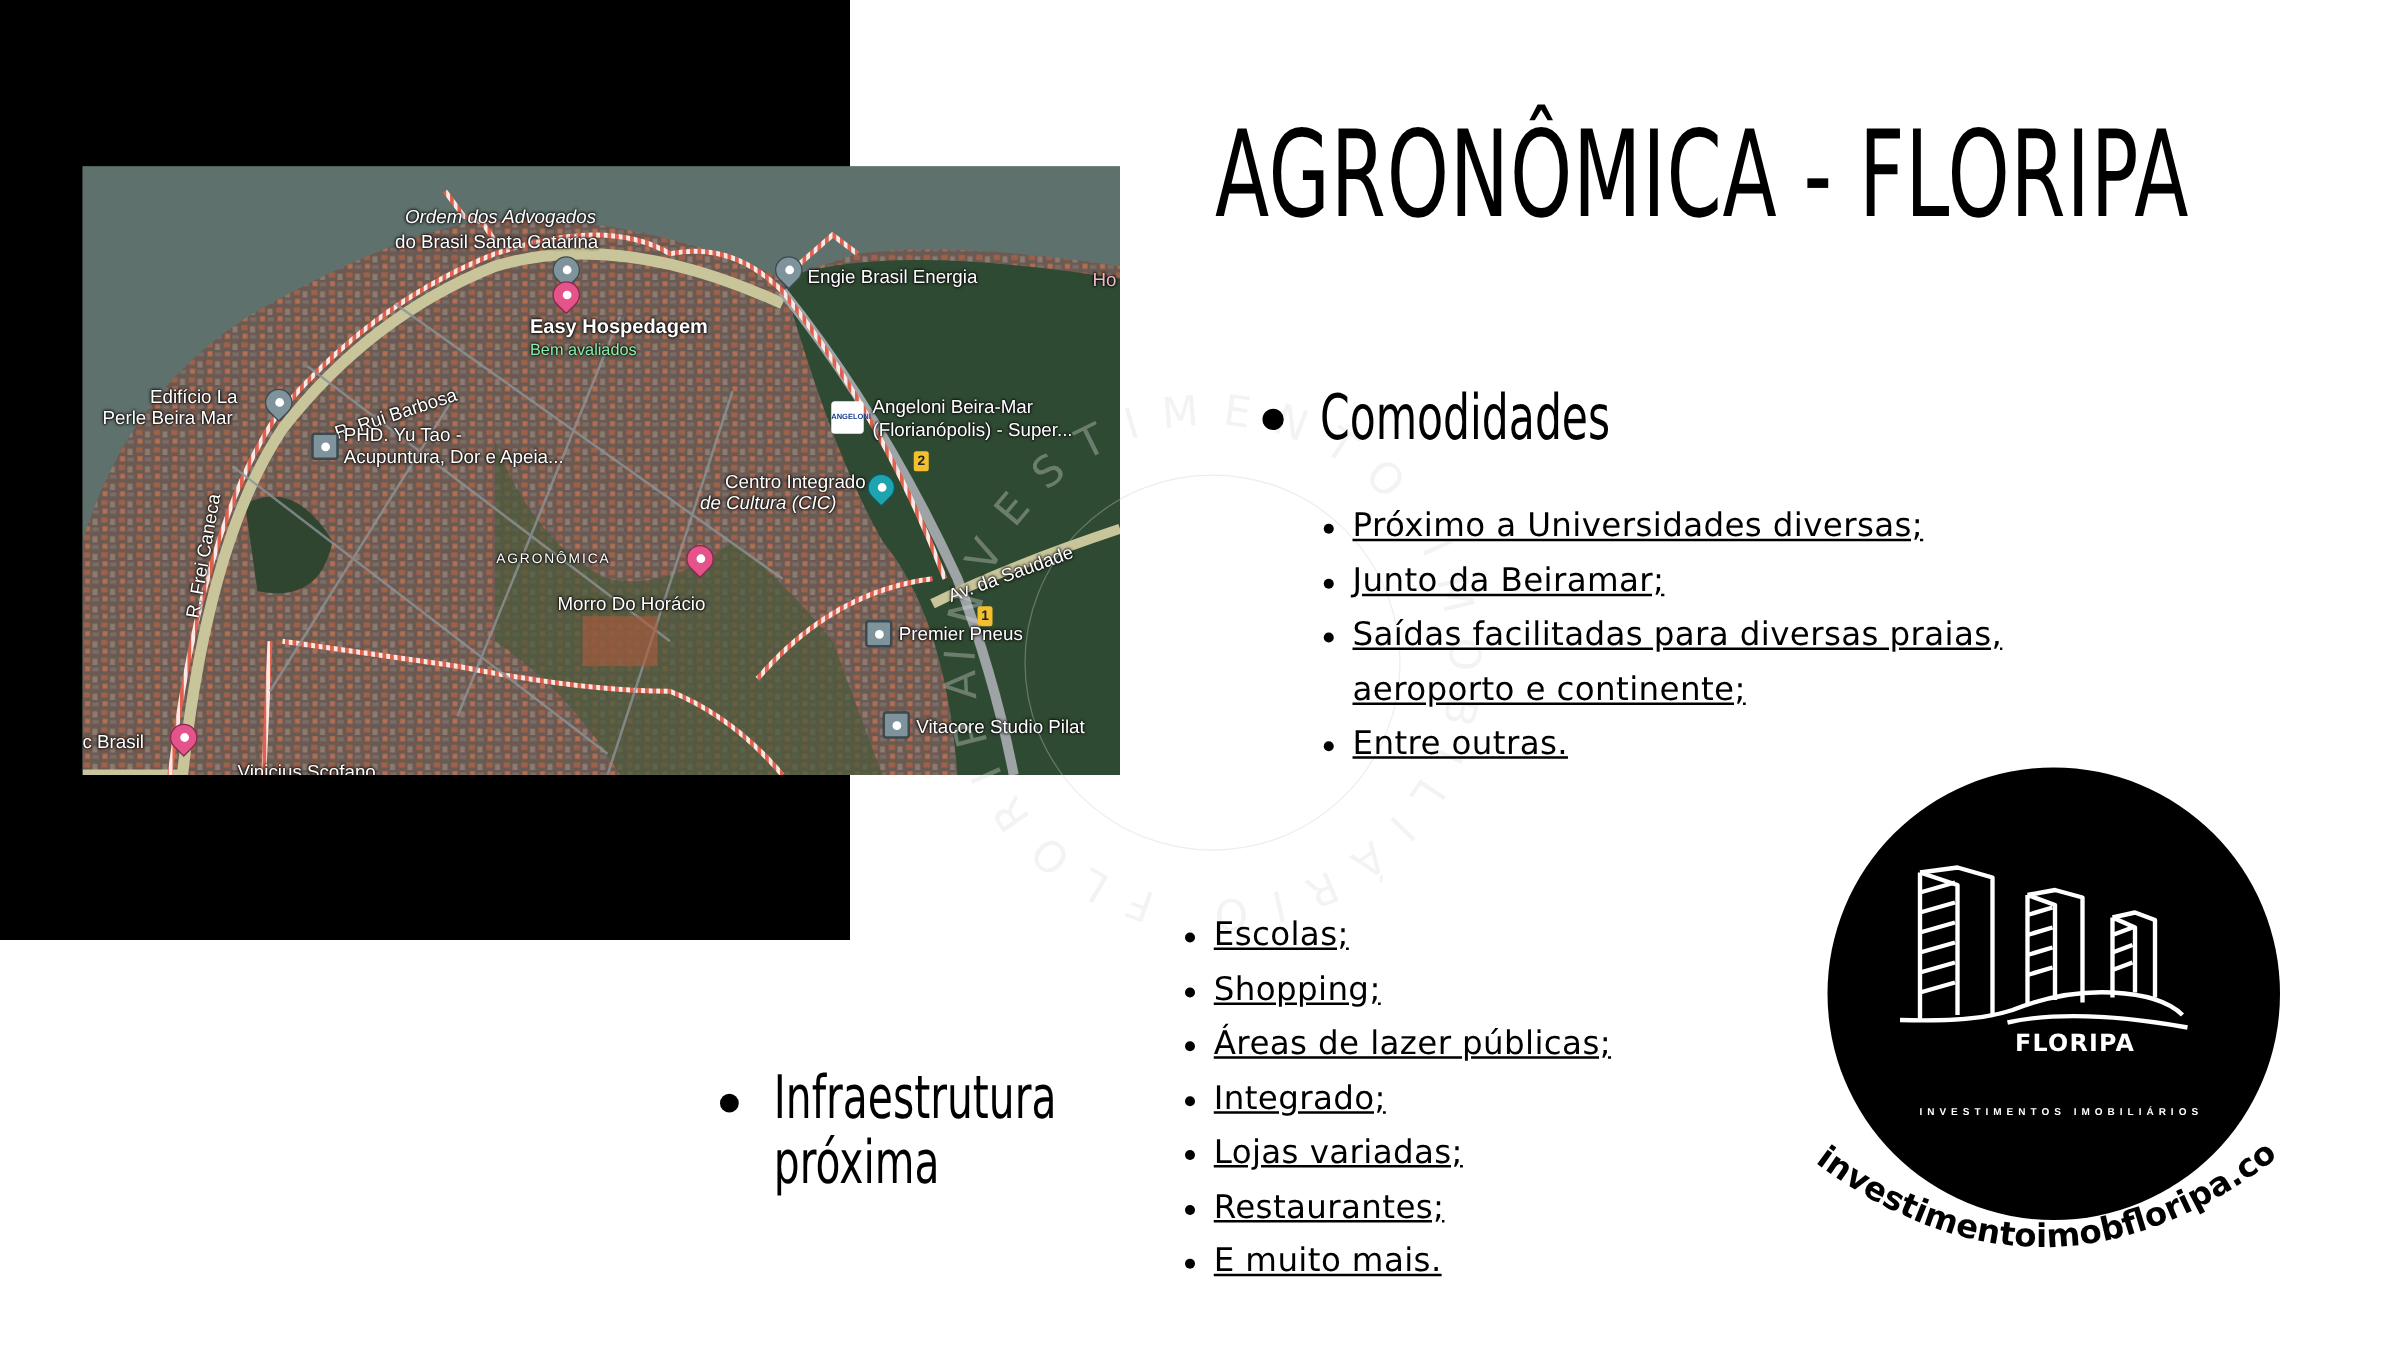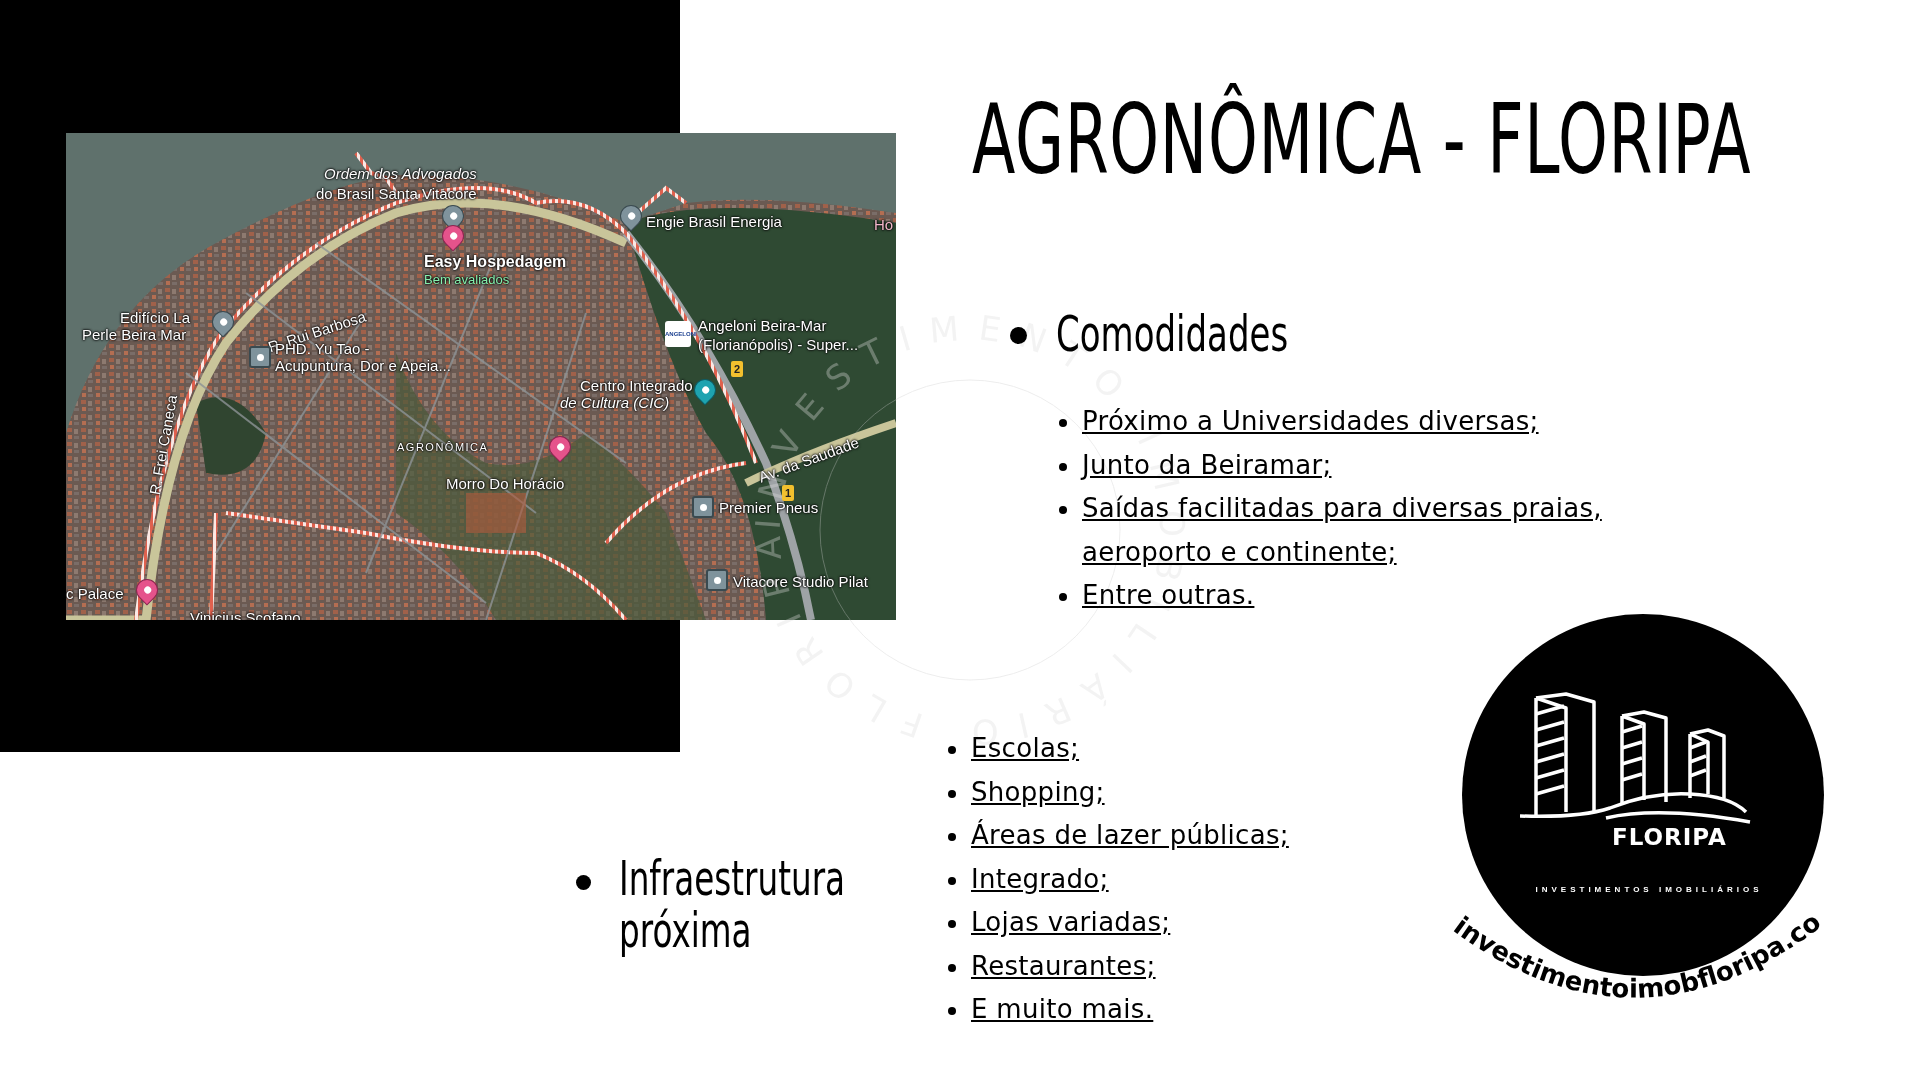--- a/index.html
+++ b/index.html
@@ -41,21 +41,21 @@
   .list-comodidades { left: 1056px; top: 400px; }
   .list-comodidades li { font-size: 26px; transform-origin: left; }
   .list-infra { left: 945px; top: 727px; }
 
   .infra-head { left: 576px; top: 852px; }
   .infra-head .bullet { position: absolute; left: 0; top: 23px; width: 15px; height: 15px; border-radius: 50%; background: #000; }
   .infra-head .text { position: absolute; left: 43px; top: 0; font-size: 48px; transform: scaleX(0.68); transform-origin: left top; line-height: 52px; }
 
   .logo { position: absolute; left: 1462px; top: 614px; width: 362px; height: 362px; border-radius: 50%; background: #000; }
   .logo svg.buildings { position: absolute; left: 58px; top: 72px; width: 240px; height: 140px; }
-  .logo .brand { position: absolute; left: 150px; top: 210px; color: #fff; font-family: "DejaVu Sans", sans-serif; font-weight: bold; font-size: 23px; letter-spacing: 1px; }
+  .logo .brand { position: absolute; left: 150px; top: 210px; color: #fff; font-family: "DejaVu Sans", sans-serif; font-weight: bold; font-size: 19px; letter-spacing: 1px; }
   .logo .tagline { position: absolute; left: 0; width: 362px; top: 271px; text-align: center; color: #fff; font-size: 8px; letter-spacing: 4px; font-weight: bold; padding-left: 12px; }
   .url-arc { position: absolute; left: 1430px; top: 870px; width: 420px; height: 180px; }
 
   .watermark { position: absolute; left: 740px; top: 300px; width: 460px; height: 460px; pointer-events: none; opacity: 0.35; }
 </style>
 </head>
 <body>
 
 <div class="black-block"></div>
 
@@ -94,21 +94,21 @@
         <path d="M 180 160 L 470 380"></path>
         <path d="M 250 110 L 560 330"></path>
       <path d="M 300 180 L 150 420"></path>
         <path d="M 430 120 L 300 440"></path>
         <path d="M 520 180 L 420 487"></path>
     </g>
     <rect x="400" y="360" width="60" height="40" fill="#b05a3c" opacity="0.6"></rect>
   </svg>
 
   <span class="map-label" style="left:258px; top:32px;font-style:italic;">Ordem dos Advogados</span>
-  <span class="map-label" style="left:250px; top:52px;">do Brasil Santa Vitacore</span>
+  <span class="map-label" style="left:250px; top:52px;">do Brasil Santa Catarina</span>
   <span class="pin gray" style="left:376px; top:72px;"></span>
   <span class="pin gray" style="left:554px; top:72px;"></span>
   <span class="map-label" style="left:580px; top:80px;">Engie Brasil Energia</span>
   <span class="map-label" style="left:808px; top:83px; color:#f1b7c9;">Ho</span>
 
   <span class="pin pink" style="left:376px; top:92px;"></span>
   <span class="map-label bold" style="left:358px; top:120px;">Easy Hospedagem</span>
   <span class="map-label sub" style="left:358px; top:138px;">Bem avaliados</span>
 
   <span class="map-label" style="left:54px; top:176px;">Edifício La</span>
@@ -136,21 +136,21 @@
   <span class="map-label" style="left:690px; top:318px; transform:rotate(-20deg);">Av. da Saudade</span>
   <span class="route-badge" style="left:716px; top:352px;">1</span>
   <span class="sq-pin" style="left:626px; top:363px;"></span>
   <span class="map-label" style="left:653px; top:366px;">Premier Pneus</span>
 
   <span class="map-label" style="left:80px; top:360px; transform:rotate(-80deg); transform-origin:left top;">R. Frei Caneca</span>
 
   <span class="sq-pin" style="left:640px; top:436px;"></span>
   <span class="map-label" style="left:667px; top:440px;">Vitacore Studio Pilat</span>
 
-  <span class="map-label" style="left:0px; top:452px;">c Palace</span>
+  <span class="map-label" style="left:0px; top:452px;">c Brasil</span>
   <span class="pin pink" style="left:70px; top:446px;"></span>
   <span class="map-label" style="left:124px; top:476px;">Vinicius Scofano</span>
 </div>
 
 <svg class="watermark" viewBox="0 0 460 460">
   <defs>
       <path id="wm-circle" d="M 230 230 m -190 0 a 190 190 0 1 1 380 0 a 190 190 0 1 1 -380 0"></path>
     </defs>
   <circle cx="230" cy="230" r="150" fill="none" stroke="#ccc" stroke-width="1"></circle>
   <text font-family="DejaVu Sans, sans-serif" font-size="34" fill="#ddd" letter-spacing="18">

